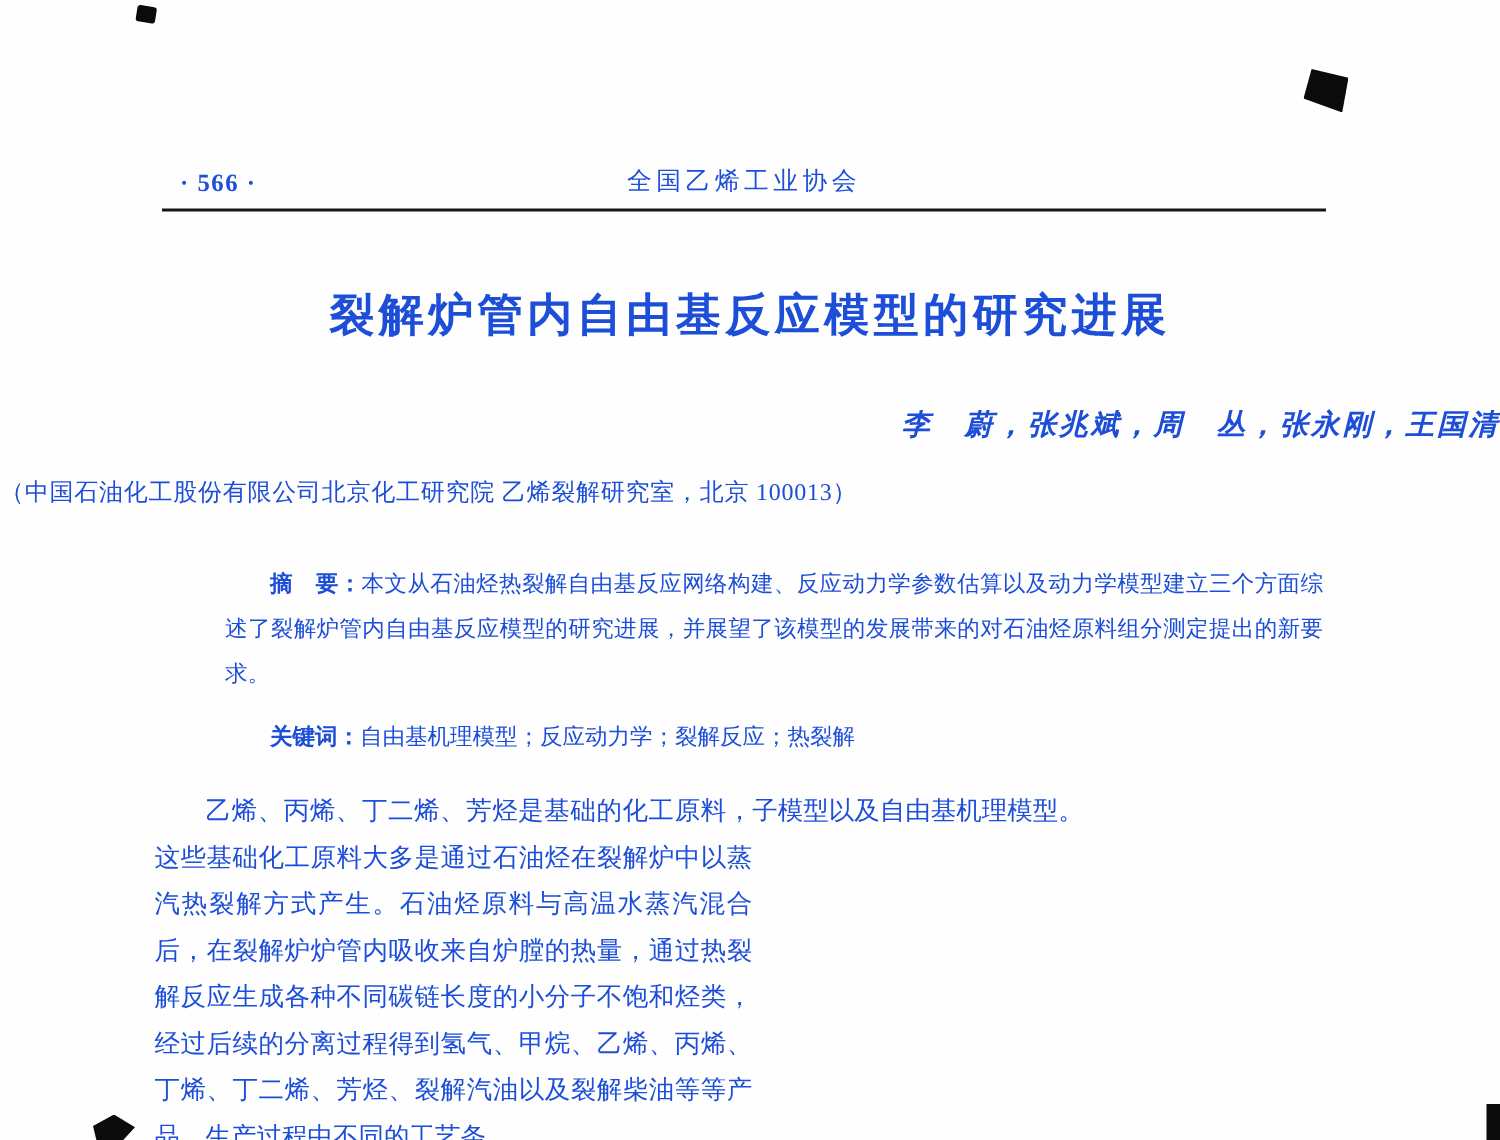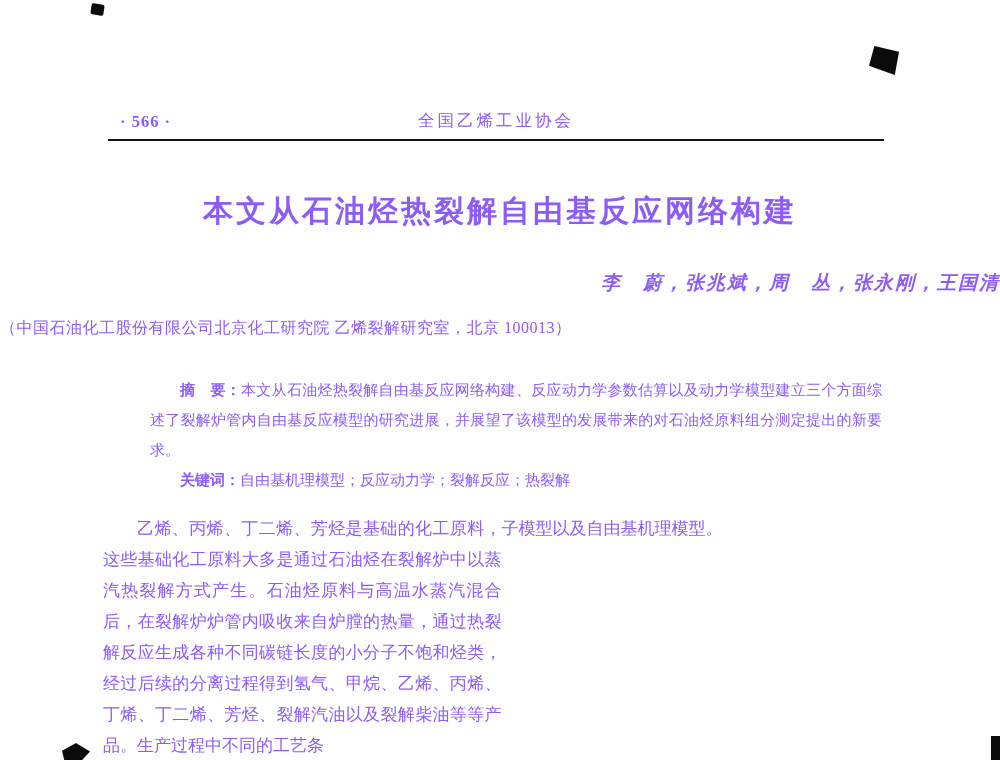--- a/index.html
+++ b/index.html
@@ -4,21 +4,21 @@
 <style>
   * { margin:0; padding:0; box-sizing:border-box; }
   html,body { background:#ffffff; }
   body { font-family:"Liberation Serif","DejaVu Serif",serif; }
 
   .page {
     position:relative;
     width:1000px; height:760px;
     margin:0 auto;
     background:#fefefe;
-    color:#8b5cf6;
+    color:#1d4ed8;
     overflow:hidden;
   }
 
   
   .artifact { position:absolute; background:#0b0b0b; }
   .artifact.tl { left:91px; top:4px;  width:13px; height:11px; transform:rotate(9deg); border-radius:2px; }
   .artifact.tr { left:869px; top:46px; width:30px; height:29px; clip-path:polygon(18% 0, 100% 20%, 86% 100%, 0 68%); }
   .artifact.bl { left:62px; top:743px; width:28px; height:17px; clip-path:polygon(0 45%, 50% 0, 100% 50%, 72% 100%, 8% 100%); }
   .artifact.br { left:991px; top:736px; width:9px; height:24px; }
 
@@ -61,21 +61,21 @@
   }
 
   
   .abstract, .keywords {
     margin:36px 118px 0 150px;
     font-size:15px;
     line-height:30px;
     text-indent:2em;
     text-align:justify;
   }
-  .keywords { margin-top:0; }
+  .keywords { margin-top:12px; }
   .lbl {
     font-weight:700;
     font-family:"Liberation Sans","DejaVu Sans",sans-serif;
   }
 
   
   .columns {
     display:flex;
     margin:18px 100px 0 103px;
     font-size:17px;
@@ -94,21 +94,21 @@
   <div class="artifact tl"></div>
   <div class="artifact tr"></div>
   <div class="artifact bl"></div>
   <div class="artifact br"></div>
 
   <div class="header">
     <span class="pnum">· 566 ·</span>
     <span class="jname">全国乙烯工业协会</span>
   </div>
 
-  <h1 class="title">本文从石油烃热裂解自由基反应网络构建</h1>
+  <h1 class="title">裂解炉管内自由基反应模型的研究进展</h1>
 
   <div class="authors">李　蔚，张兆斌，周　丛，张永刚，王国清</div>
 
   <div class="affil">（中国石油化工股份有限公司北京化工研究院 乙烯裂解研究室，北京 100013）</div>
 
   <p class="abstract"><span class="lbl">摘　要：</span><span>本文从石油烃热裂解自由基反应网络构建、反应动力学参数估算以及动力学模型建立三个方面综述了裂解炉管内自由基反应模型的研究进展，并展望了该模型的发展带来的对石油烃原料组分测定提出的新要求。</span></p>
 
   <p class="keywords"><span class="lbl">关键词：</span><span>自由基机理模型；反应动力学；裂解反应；热裂解</span></p>
 
   <div class="columns">

